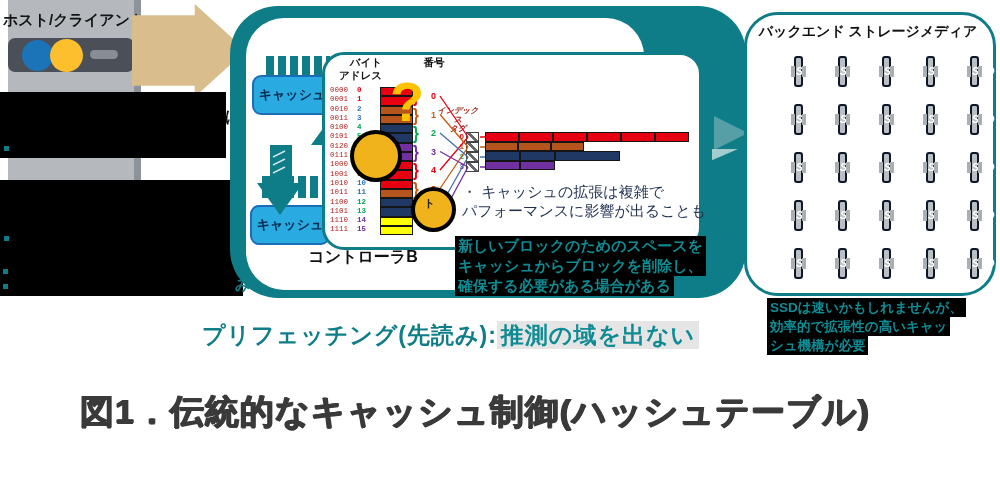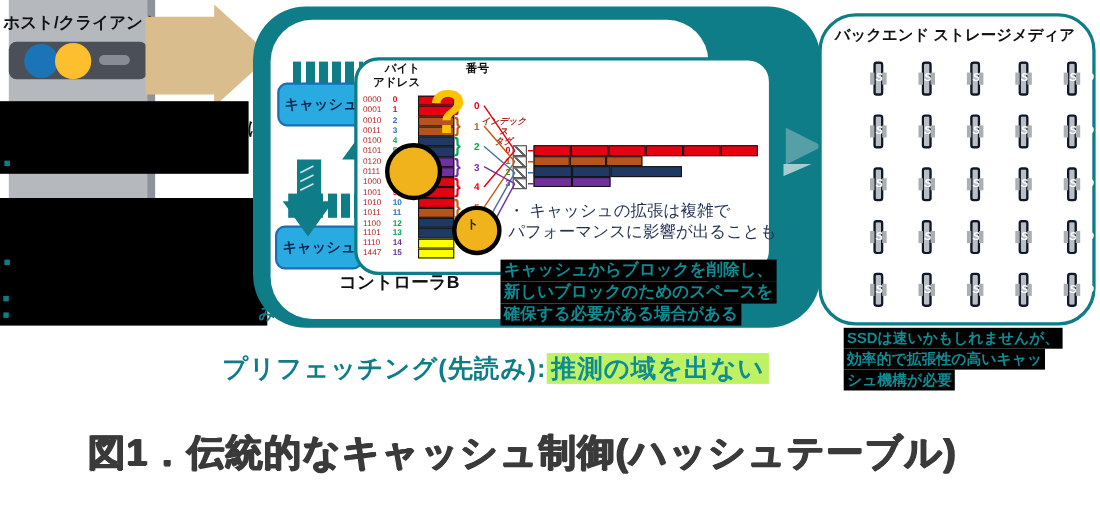--- a/index.html
+++ b/index.html
@@ -31,21 +31,21 @@
   #comb-bot{left:262px;top:176px;width:70px;height:22px;}
   .cachebox{width:76px;height:36px;background:#29abe2;border:2px solid #1b6db5;border-radius:9px;
     color:#06264a;font-size:13px;font-weight:bold;display:flex;align-items:center;justify-content:center;}
   #cacheA{left:252px;top:75px;}
   #cacheB{left:250px;top:205px;}
   
   #hashpanel{left:322px;top:52px;width:374px;height:192px;background:#fff;border:3px solid #0f7d87;border-radius:22px;}
   #hdr1{left:330px;top:56px;width:52px;text-align:right;font-size:10.5px;font-weight:bold;color:#111;line-height:13px;}
   #hdr2{left:394px;top:56px;width:80px;text-align:center;font-size:10.5px;font-weight:bold;color:#111;line-height:13px;}
   #addr{left:330px;top:86px;width:50px;}
-  .arow{height:9.3px;font-size:7.5px;line-height:9.3px;white-space:nowrap;font-family:Liberation Sans, sans-serif;}
+  .arow{height:9.3px;font-size:7.5px;line-height:9.3px;white-space:nowrap;font-family:Liberation Mono, monospace;}
   .bin{display:inline-block;width:22px;color:#b32020;}
   .dec{display:inline-block;margin-left:5px;font-weight:bold;}
   #stack{left:380px;top:87px;width:33px;}
   .srow{height:9.25px;box-sizing:border-box;border:1px solid #151515;}
   .brace{position:absolute;left:413px;width:14px;font-size:15px;font-weight:bold;transform:scaleY(1.25);transform-origin:center;}
   .blabel{position:absolute;left:431px;font-size:9px;font-weight:bold;}
   #idxtag{left:434px;top:106px;width:48px;text-align:center;font-size:8px;font-weight:bold;font-style:italic;
           color:#a03020;line-height:9px;}
   .idxnum{position:absolute;left:454px;width:10px;text-align:right;font-size:8px;font-weight:bold;}
   .idxbox{position:absolute;left:466px;width:13px;height:10px;box-sizing:border-box;border:1.5px solid #444;
@@ -62,21 +62,21 @@
   #ycircle2{left:411px;top:187px;width:37px;height:37px;}
   #qmark{left:390px;top:74px;font-size:56px;font-weight:bold;color:#fdc300;line-height:1;}
   #c2mark{left:424px;top:196px;font-size:11px;font-weight:bold;color:#222;}
   #flowtri1{left:714px;top:116px;width:34px;height:34px;background:#579fa6;clip-path:polygon(0 0,100% 50%,0 100%);}
   #flowtri2{left:712px;top:149px;width:26px;height:16px;background:#a5cdd0;clip-path:polygon(0 0,100% 0,0 70%);}
   
   .tealnote span{display:inline-block;background:#000;color:#0f8b93;font-weight:bold;padding:0 3px;}
   #note-removal{left:455px;top:236px;width:320px;font-size:15px;line-height:20px;}
   #note-ssd{left:767px;top:298px;width:235px;font-size:13.5px;line-height:19px;}
   #prefetch{left:202px;top:320px;font-size:23px;font-weight:bold;color:#0f7d87;white-space:nowrap;letter-spacing:1px;}
-  #prefetch .hl{background:#bef264;color:#0f8b93;padding:1px 4px;}
+  #prefetch .hl{background:#e5e5e5;color:#0f8b93;padding:1px 4px;}
   
   #backend{left:744px;top:12px;width:246px;height:278px;background:#fff;border:3px solid #0f7d87;border-radius:34px;}
   #backend-title{left:752px;top:23px;width:232px;text-align:center;font-size:14px;font-weight:bold;color:#111;white-space:nowrap;}
   #ssdgrid{left:762px;top:56px;display:grid;grid-template-columns:repeat(5,41px);column-gap:3px;row-gap:17px;}
   .chip{position:relative;height:27px;background:#474f54;border:2px solid #0f172a;border-radius:3px;
         box-shadow:inset 0 0 0 3px #b9bfc2;text-align:right;margin-left:32px;}
   .chip span{color:#fff;font-size:10.5px;font-weight:bold;font-style:italic;line-height:27px;letter-spacing:.5px;}
   .chip::before,.chip::after{content:"";position:absolute;top:8px;width:4px;height:11px;background:#a9afb2;}
   .chip::before{left:-5px}.chip::after{right:-5px}
   
@@ -142,21 +142,21 @@
     <div class="arow"><span class="bin">0101</span><span class="dec" style="color:#00a650">5</span></div>
     <div class="arow"><span class="bin">0120</span><span class="dec" style="color:#7030a0">6</span></div>
     <div class="arow"><span class="bin">0111</span><span class="dec" style="color:#7030a0">7</span></div>
     <div class="arow"><span class="bin">1000</span><span class="dec" style="color:#e60012">8</span></div>
     <div class="arow"><span class="bin">1001</span><span class="dec" style="color:#e60012">9</span></div>
     <div class="arow"><span class="bin">1010</span><span class="dec" style="color:#2e75b6">10</span></div>
     <div class="arow"><span class="bin">1011</span><span class="dec" style="color:#2e75b6">11</span></div>
     <div class="arow"><span class="bin">1100</span><span class="dec" style="color:#00a650">12</span></div>
     <div class="arow"><span class="bin">1101</span><span class="dec" style="color:#00a650">13</span></div>
     <div class="arow"><span class="bin">1110</span><span class="dec" style="color:#7030a0">14</span></div>
-    <div class="arow"><span class="bin">1447</span><span class="dec" style="color:#7030a0">15</span></div>
+    <div class="arow"><span class="bin">1111</span><span class="dec" style="color:#7030a0">15</span></div>
   </div>
 
   <div class="abs" id="stack">
     <div class="srow" style="background:#e60012"></div>
     <div class="srow" style="background:#e60012"></div>
     <div class="srow" style="background:#b5541c"></div>
     <div class="srow" style="background:#b5541c"></div>
     <div class="srow" style="background:#1f3864"></div>
     <div class="srow" style="background:#1f3864"></div>
     <div class="srow" style="background:#7030a0"></div>
@@ -228,22 +228,22 @@
 
   <div class="abs ycircle" id="ycircle1"></div>
   <div class="abs" id="qmark">?</div>
   <div class="abs ycircle" id="ycircle2"></div>
   <div class="abs" id="c2mark">ト</div>
 
   <div class="abs" id="flowtri1"></div>
   <div class="abs" id="flowtri2"></div>
 
   <div class="abs tealnote" id="note-removal">
+    <div><span>新しいブロックのためのスペースを</span></div>
     <div><span>キャッシュからブロックを削除し、</span></div>
-    <div><span>新しいブロックのためのスペースを</span></div>
     <div><span>確保する必要がある場合がある</span></div>
   </div>
 
   <div class="abs" id="backend"></div>
   <div class="abs" id="backend-title">バックエンド ストレージメディア</div>
   <div class="abs" id="ssdgrid">
     <div class="chip"><span>SSD</span></div>
     <div class="chip"><span>SSD</span></div>
     <div class="chip"><span>SSD</span></div>
     <div class="chip"><span>SSD</span></div>

